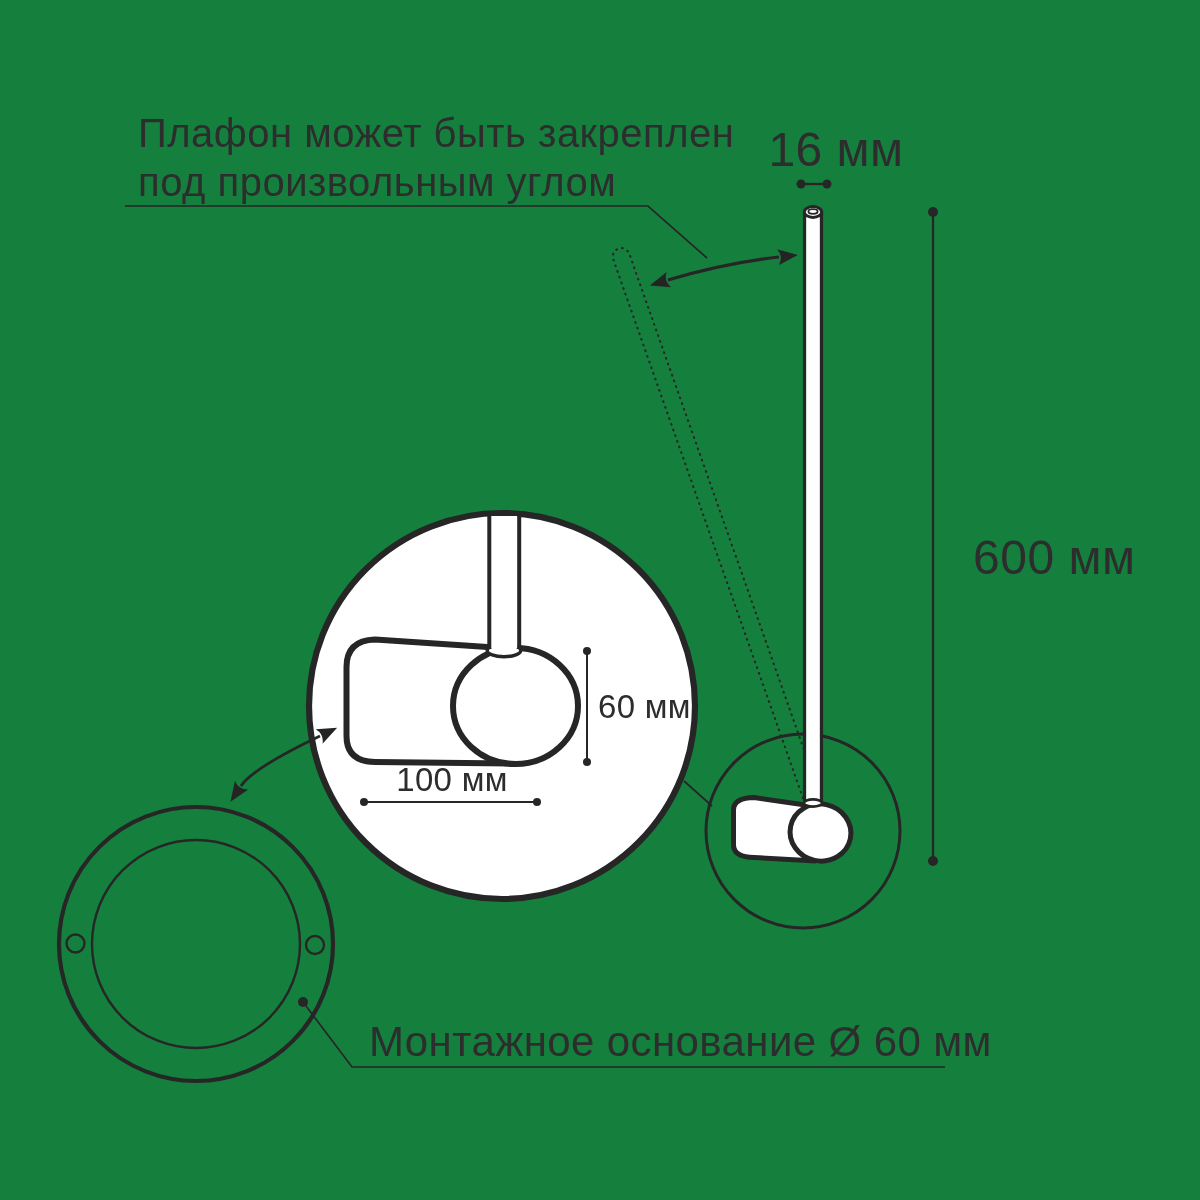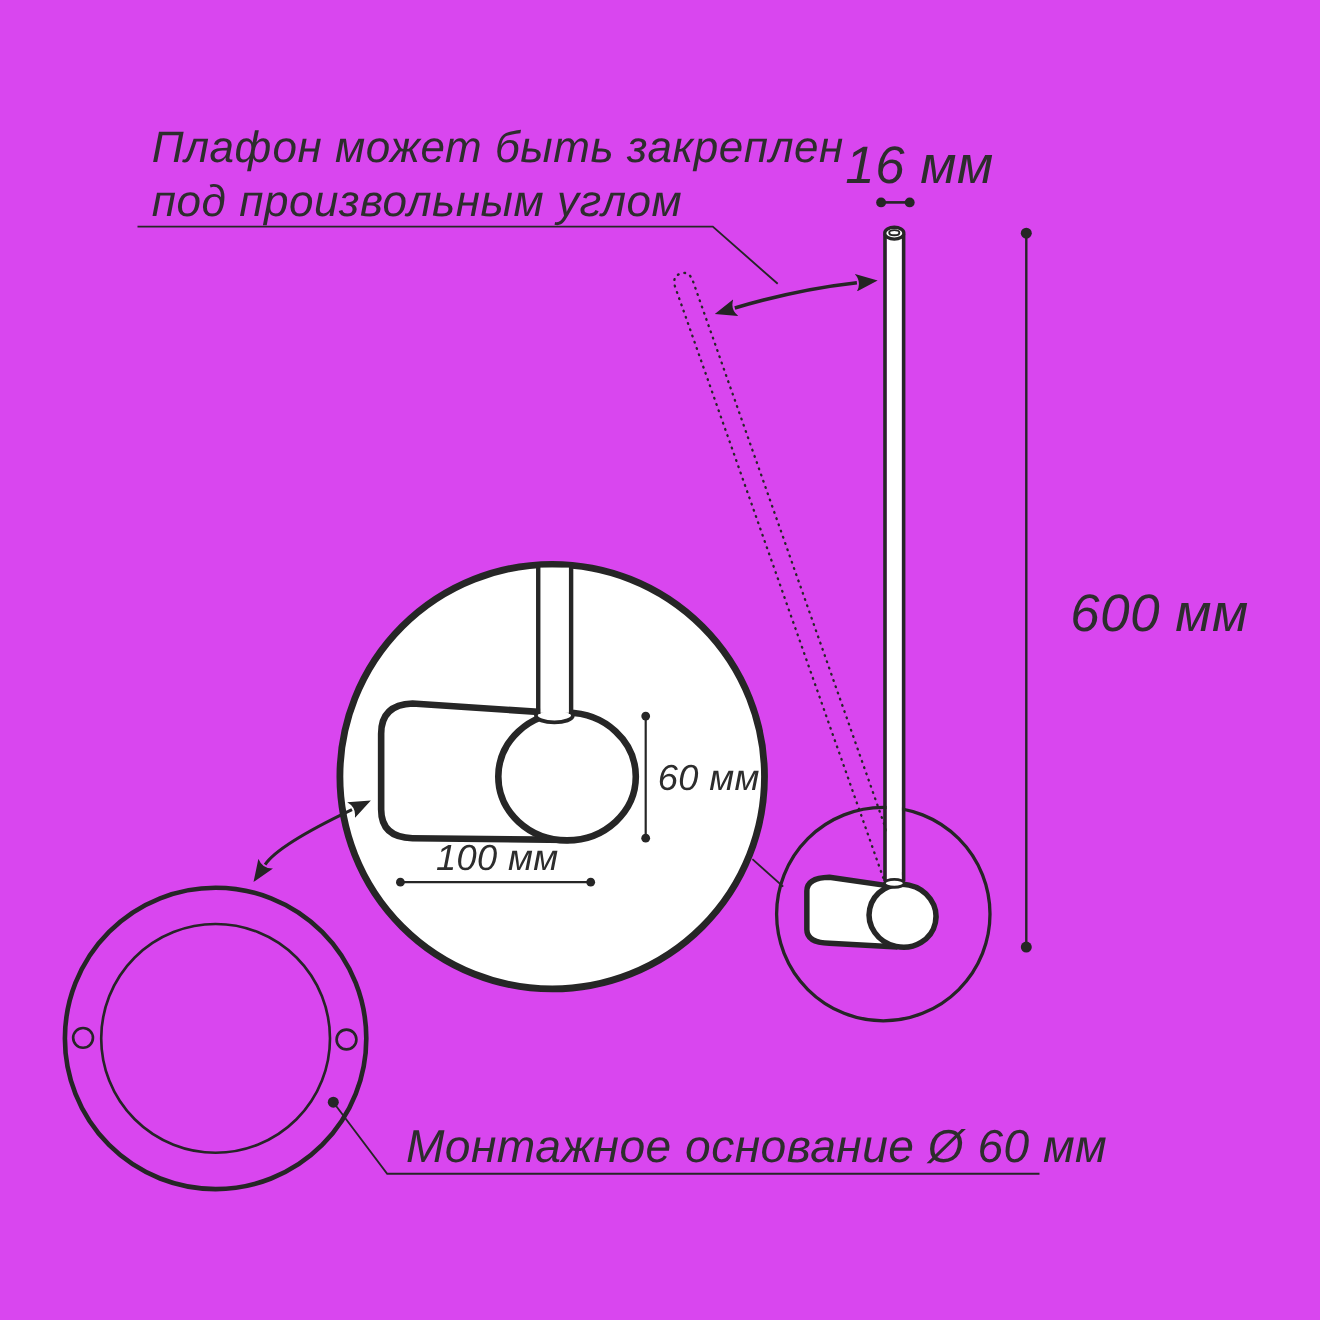--- a/index.html
+++ b/index.html
@@ -1,17 +1,17 @@
 <!DOCTYPE html>
 <html><head>
 <meta charset="utf-8">
 <style>
   html,body{margin:0;padding:0;background:#ffffff;}
-  .stage{position:relative;width:1200px;height:1200px;background:#d946ef;overflow:hidden;
-         font-family:"Liberation Sans", sans-serif;font-style:italic;}
+  .stage{position:relative;width:1200px;height:1200px;background:#15803d;overflow:hidden;
+         font-family:"Liberation Sans", sans-serif;}
   svg text{font-family:"Liberation Sans", sans-serif; fill:#2d2d2d;}
   .t-annot{font-size:40px;font-weight:500;letter-spacing:.5px;}
   .t-dim-big{font-size:48px;font-weight:500;letter-spacing:.5px;}
   .t-dim-small{font-size:33px;font-weight:500;letter-spacing:.3px;}
   .t-caption{font-size:42px;font-weight:500;letter-spacing:.4px;}
   .ink{stroke:#262626;fill:none;}
   .fillwhite{fill:#ffffff;}
 </style>
 </head>
 <body>

